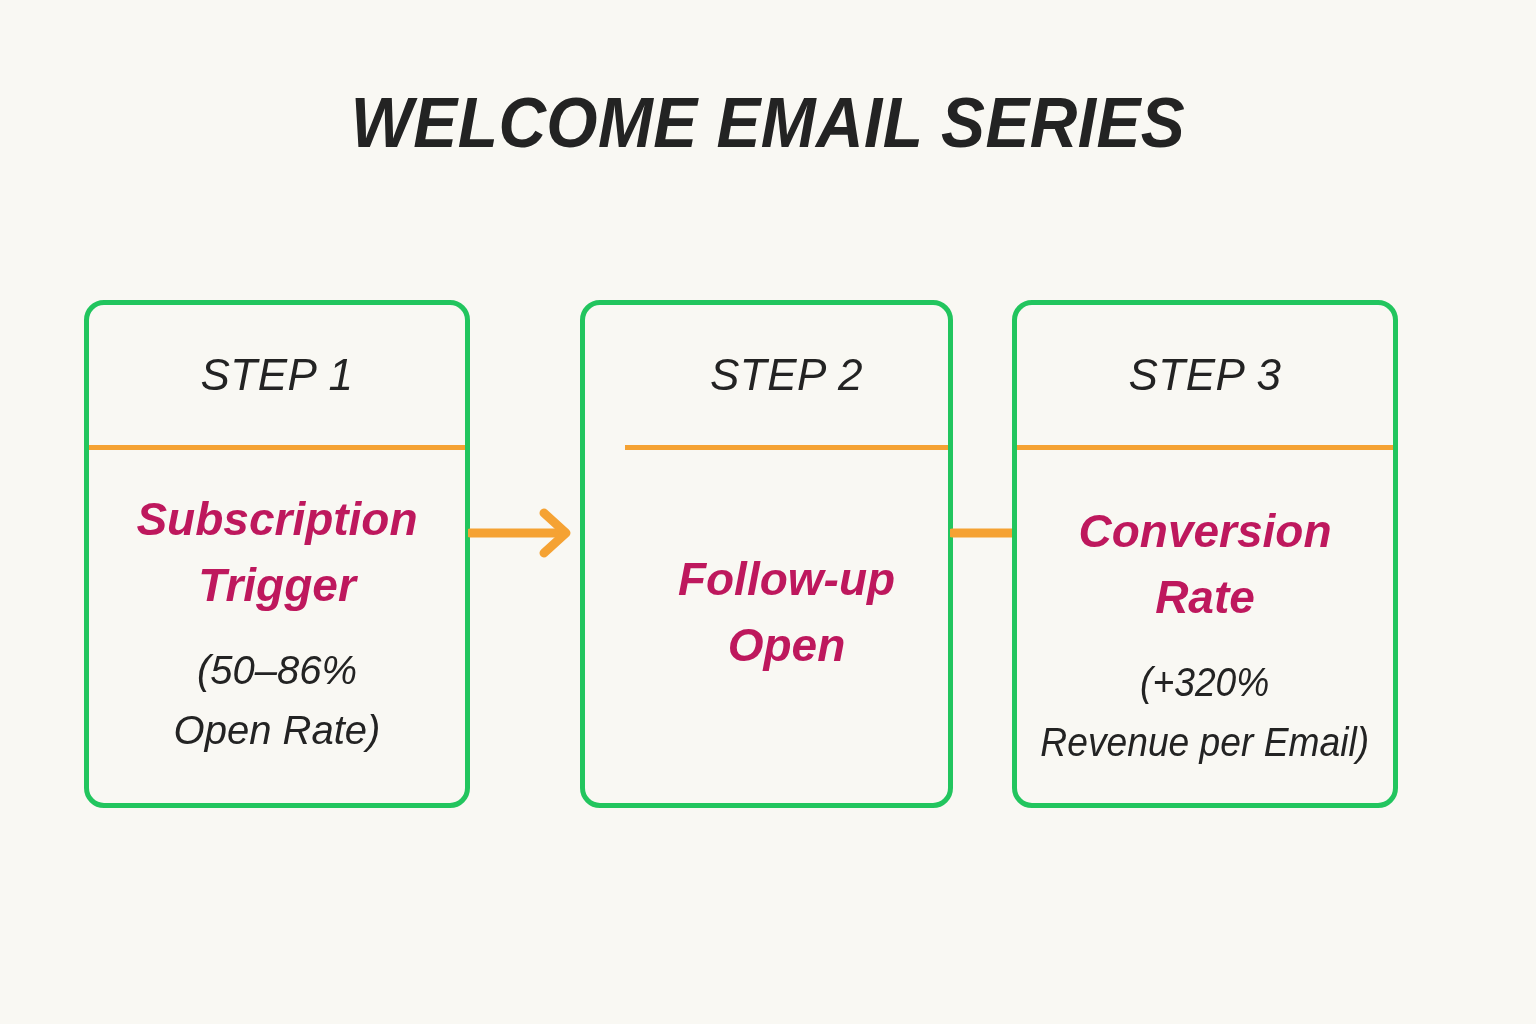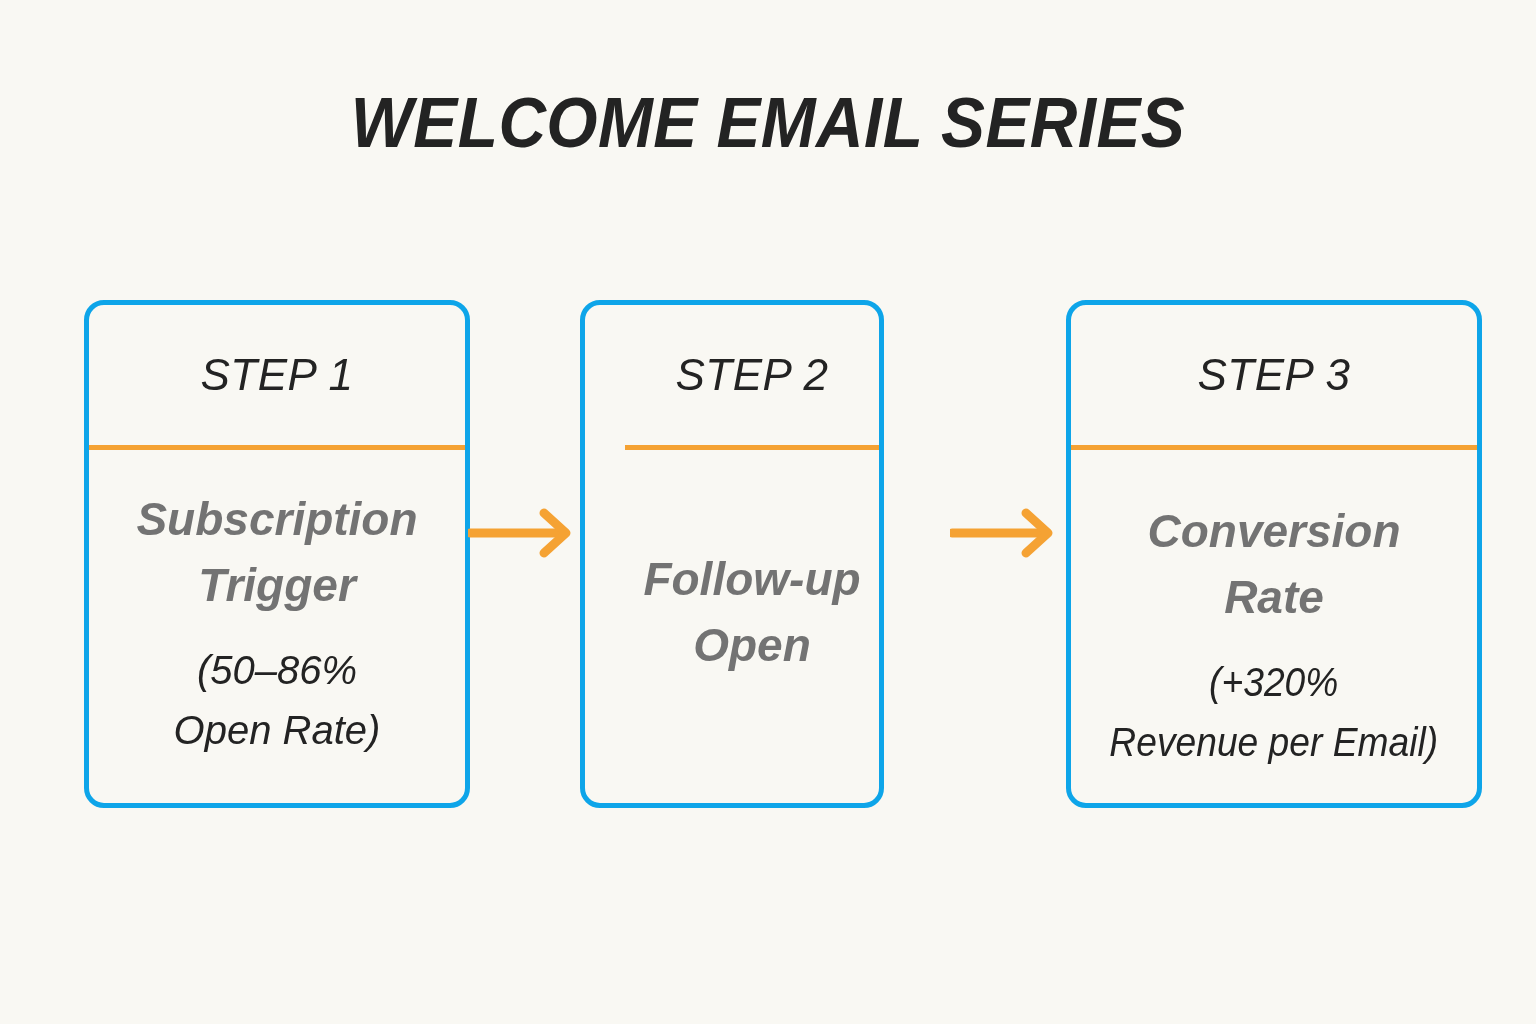--- a/index.html
+++ b/index.html
@@ -46,30 +46,30 @@
     top: 300px;
     width: 1368px;
     height: 508px;
   }
 
   .step-card {
     position: absolute;
     top: 0;
     height: 508px;
     box-sizing: border-box;
-    border: 5px solid #0ea5e9;
+    border: 5px solid #22c55e;
     border-radius: 20px;
     background: #F9F8F3;
     display: flex;
     flex-direction: column;
     overflow: hidden;
   }
   .step-card.card-1 { left: 0px;   width: 386px; }
-  .step-card.card-2 { left: 496px; width: 304px; padding-left: 40px; }
-  .step-card.card-3 { left: 982px; width: 416px; gap: 24px; }
+  .step-card.card-2 { left: 496px; width: 373px; padding-left: 40px; }
+  .step-card.card-3 { left: 928px; width: 386px; gap: 24px; }
 
   .card-header {
     height: 140px;
     flex: 0 0 140px;
     border-bottom: 5px solid #F5A233;
     display: flex;
     align-items: center;
     justify-content: center;
   }
   .card-header-label {
@@ -86,21 +86,21 @@
     flex-direction: column;
     align-items: center;
     justify-content: center;
     padding: 0 10px 6px 10px;
     box-sizing: border-box;
   }
 
   .card-title {
     font-size: 46px;
     font-weight: 700;
-    color: #737373;
+    color: #be185d;
     text-align: center;
     line-height: 1.42;
     margin-bottom: 22px;
     white-space: pre-line;
   }
 
   .card-stat {
     font-size: 40px;
     font-weight: 400;
     color: #232323;

